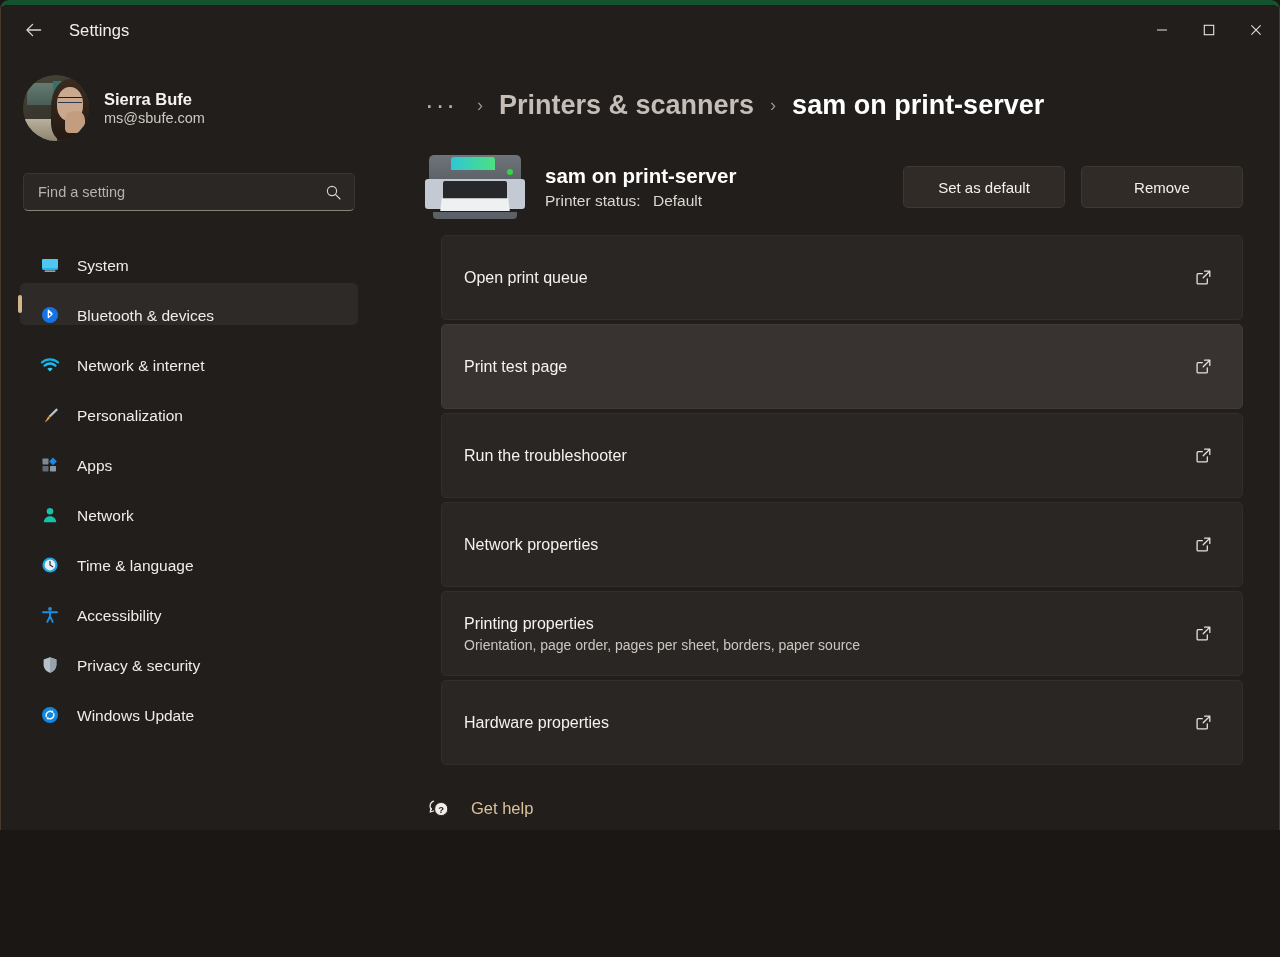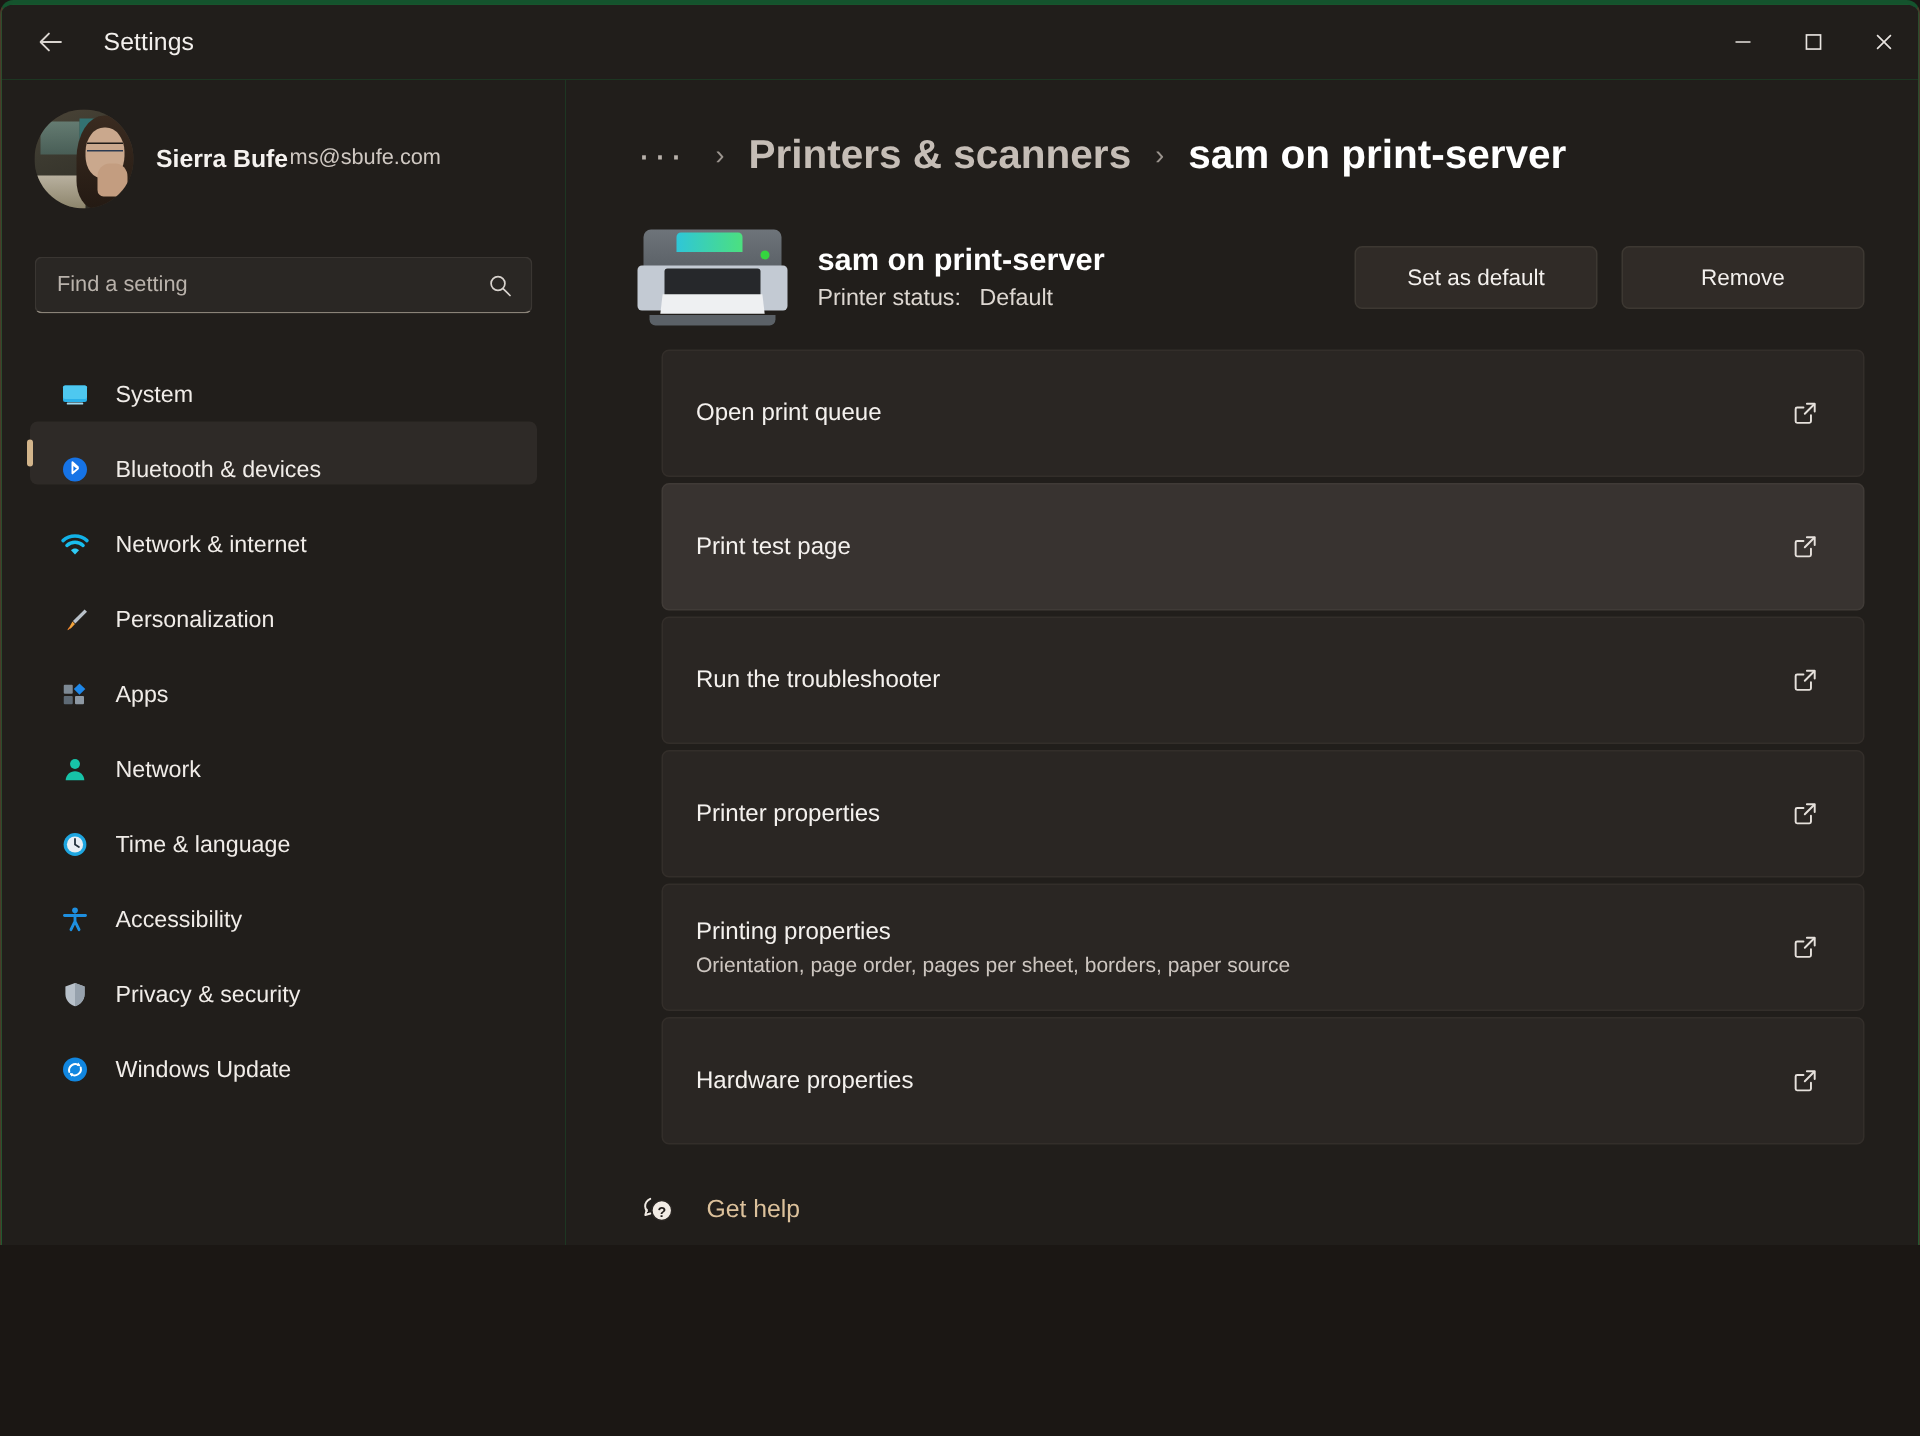--- a/index.html
+++ b/index.html
@@ -10,22 +10,22 @@
     overflow: hidden;
     background: #1b1714;
     font-family: "Liberation Sans", sans-serif;
   }
 
   
   #window {
     position: relative;
     width: 1280px;
     height: 830px;
-    background: #15803d;
-    border-top: 3px solid #14532d;
+    background: #000000;
+    border-top: 5px solid #14532d;
     border-left: 1px solid #4a3a2a;
     border-right: 1px solid #4a3a2a;
     border-radius: 9px 9px 0 0;
     overflow: hidden;
   }
 
   
   #titlebar {
     position: absolute;
     top: 0; left: 0; right: 0;
@@ -124,21 +124,21 @@
   #avatar .ph-glasses {
     position: absolute; right: 7px; top: 22px; width: 24px; height: 6px;
     border-top: 1.5px solid #1f1b18;
     border-bottom: 1.5px solid #2b3a52;
   }
   #avatar .ph-hand {
     position: absolute; right: 4px; bottom: 8px; width: 20px; height: 22px;
     background: #c39d80;
     border-radius: 40% 40% 20% 20%;
   }
-  #account-text { display: flex; flex-direction: row; gap: 1px; }
+  #account-text { display: flex; flex-direction: column; gap: 1px; }
   #account-name {
     font-size: 16.5px;
     font-weight: bold;
     color: #f5f2ef;
   }
   #account-email {
     font-size: 14.5px;
     color: #cfc8c2;
   }
 
@@ -621,21 +621,21 @@
             <div class="row-action">
               <svg width="19" height="19" viewBox="0 0 19 19">
                 <path d="M10.6 3.2h5.2v5.2" fill="none" stroke="#e6e1dc" stroke-width="1.3" stroke-linecap="round" stroke-linejoin="round"></path>
                 <path d="M15.5 3.5 9.2 9.8" fill="none" stroke="#e6e1dc" stroke-width="1.3" stroke-linecap="round"></path>
                 <path d="M13.3 10.8v4.1a1 1 0 0 1-1 1H4.1a1 1 0 0 1-1-1V6.7a1 1 0 0 1 1-1h4.2" fill="none" stroke="#e6e1dc" stroke-width="1.3" stroke-linecap="round" stroke-linejoin="round"></path>
               </svg>
             </div>
           </div>
           <div class="row">
             <div class="row-texts">
-              <div class="row-title">Printer properties</div>
+              <div class="row-title">Network properties</div>
             </div>
             <div class="row-action">
               <svg width="19" height="19" viewBox="0 0 19 19">
                 <path d="M10.6 3.2h5.2v5.2" fill="none" stroke="#e6e1dc" stroke-width="1.3" stroke-linecap="round" stroke-linejoin="round"></path>
                 <path d="M15.5 3.5 9.2 9.8" fill="none" stroke="#e6e1dc" stroke-width="1.3" stroke-linecap="round"></path>
                 <path d="M13.3 10.8v4.1a1 1 0 0 1-1 1H4.1a1 1 0 0 1-1-1V6.7a1 1 0 0 1 1-1h4.2" fill="none" stroke="#e6e1dc" stroke-width="1.3" stroke-linecap="round" stroke-linejoin="round"></path>
               </svg>
             </div>
           </div>
           <div class="row">

